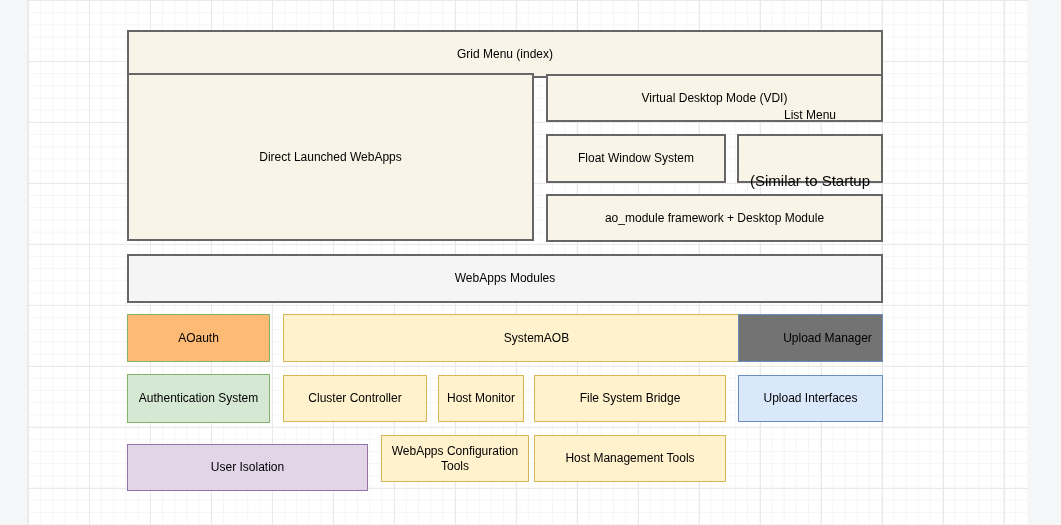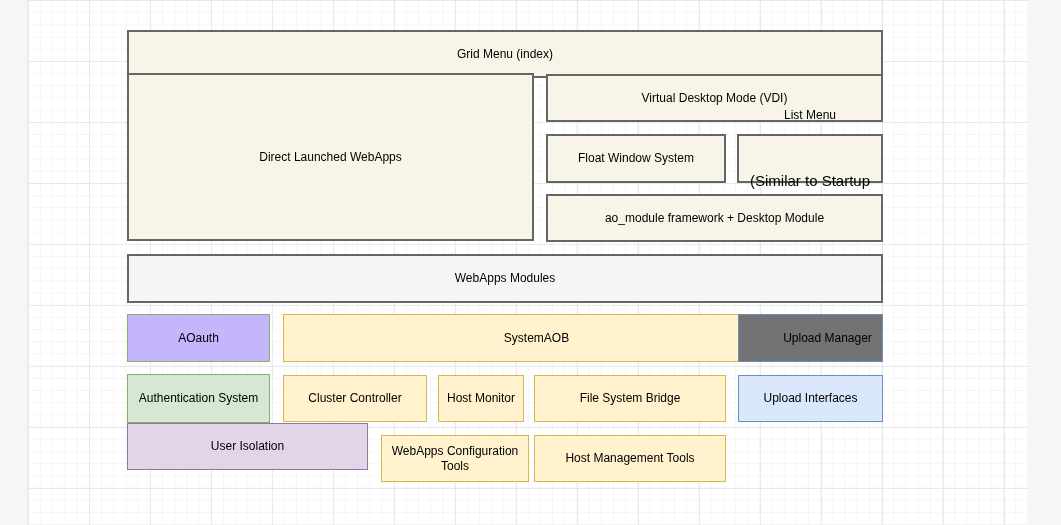--- a/index.html
+++ b/index.html
@@ -75,21 +75,21 @@
       <div class="node cream" style="left: 737px; top: 134px; width: 146px; height: 49px; background: rgb(248, 244, 231); border-color: rgb(102, 102, 102);">
         <div class="label">List Menu</div>
         <div class="sub small">(Similar to Startup Menu)</div>
       </div>
       <div class="node cream" style="left: 546px; top: 194px; width: 337px; height: 48px; background: rgb(248, 244, 231); border-color: rgb(102, 102, 102);">
         <div class="label">ao_module framework + Desktop Module</div>
       </div>
       <div class="node gray" style="left: 127px; top: 254px; width: 756px; height: 49px; background: rgb(245, 245, 245); border-color: rgb(102, 102, 102);">
         <div class="label">WebApps Modules</div>
       </div>
-      <div class="node green" style="left: 127px; top: 314px; width: 143px; height: 48px; background: #c4b5fd; border-color: rgb(130, 179, 102);">
+      <div class="node green" style="left: 127px; top: 314px; width: 143px; height: 48px; background: #fdba74; border-color: rgb(130, 179, 102);">
         <div class="label">AOauth</div>
       </div>
       <div class="node yellow" style="left: 283px; top: 314px; width: 507px; height: 48px; background: rgb(255, 242, 204); border-color: rgb(214, 182, 86);">
         <div class="label">SystemAOB</div>
       </div>
       <div class="node blue" style="left: 738px; top: 314px; width: 145px; height: 48px; background: #737373; border-color: rgb(108, 142, 191); padding-left: 40px;">
         <div class="label">Upload Manager</div>
       </div>
       <div class="node green" style="left: 127px; top: 374px; width: 143px; height: 49px; background: rgb(213, 232, 212); border-color: rgb(130, 179, 102);">
         <div class="label">Authentication System</div>
@@ -99,21 +99,21 @@
       </div>
       <div class="node yellow" style="left: 438px; top: 375px; width: 86px; height: 47px; background: rgb(255, 242, 204); border-color: rgb(214, 182, 86);">
         <div class="label">Host Monitor</div>
       </div>
       <div class="node yellow" style="left: 534px; top: 375px; width: 192px; height: 47px; background: rgb(255, 242, 204); border-color: rgb(214, 182, 86);">
         <div class="label">File System Bridge</div>
       </div>
       <div class="node blue" style="left: 738px; top: 375px; width: 145px; height: 47px; background: rgb(218, 232, 252); border-color: rgb(108, 142, 191);">
         <div class="label">Upload Interfaces</div>
       </div>
-      <div class="node purple" style="left: 127px; top: 423px; width: 241px; height: 47px; background: rgb(225, 213, 231); border-color: rgb(150, 115, 166);">
+      <div class="node purple" style="left: 127px; top: 444px; width: 241px; height: 47px; background: rgb(225, 213, 231); border-color: rgb(150, 115, 166);">
         <div class="label">User Isolation</div>
       </div>
       <div class="node yellow" style="left: 381px; top: 435px; width: 148px; height: 47px; background: rgb(255, 242, 204); border-color: rgb(214, 182, 86);">
         <div class="label">WebApps Configuration Tools</div>
       </div>
       <div class="node yellow" style="left: 534px; top: 435px; width: 192px; height: 47px; background: rgb(255, 242, 204); border-color: rgb(214, 182, 86);">
         <div class="label">Host Management Tools</div>
       </div>
     </div>
 </div>

